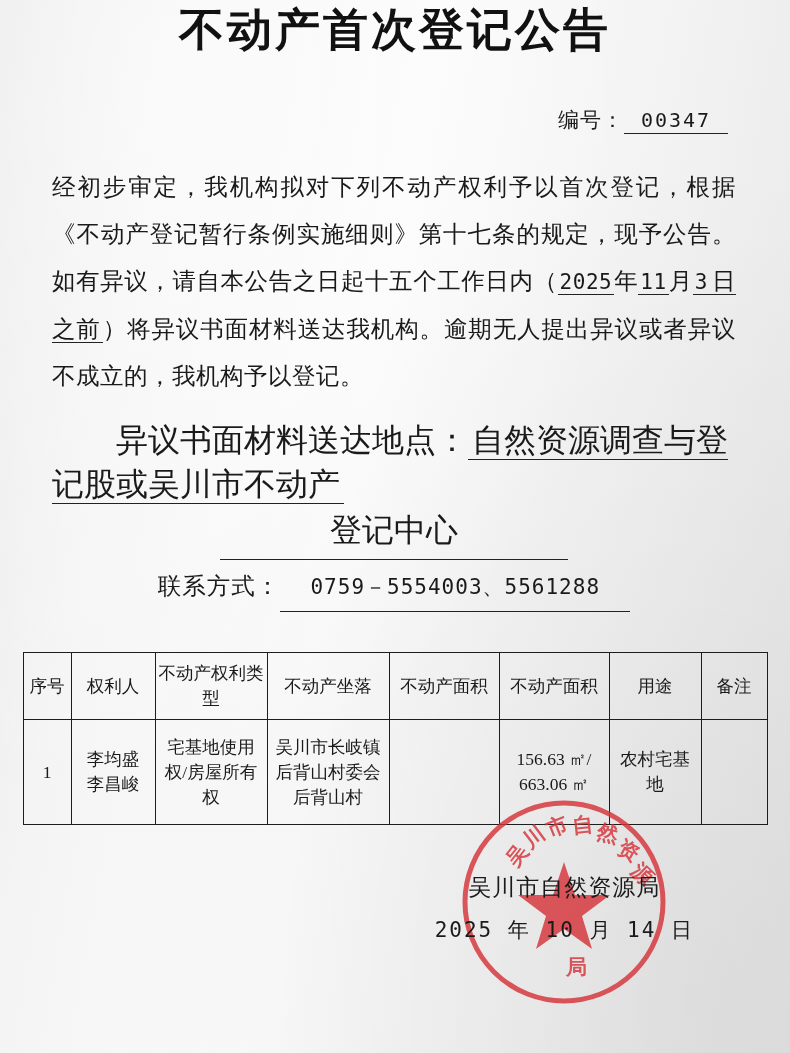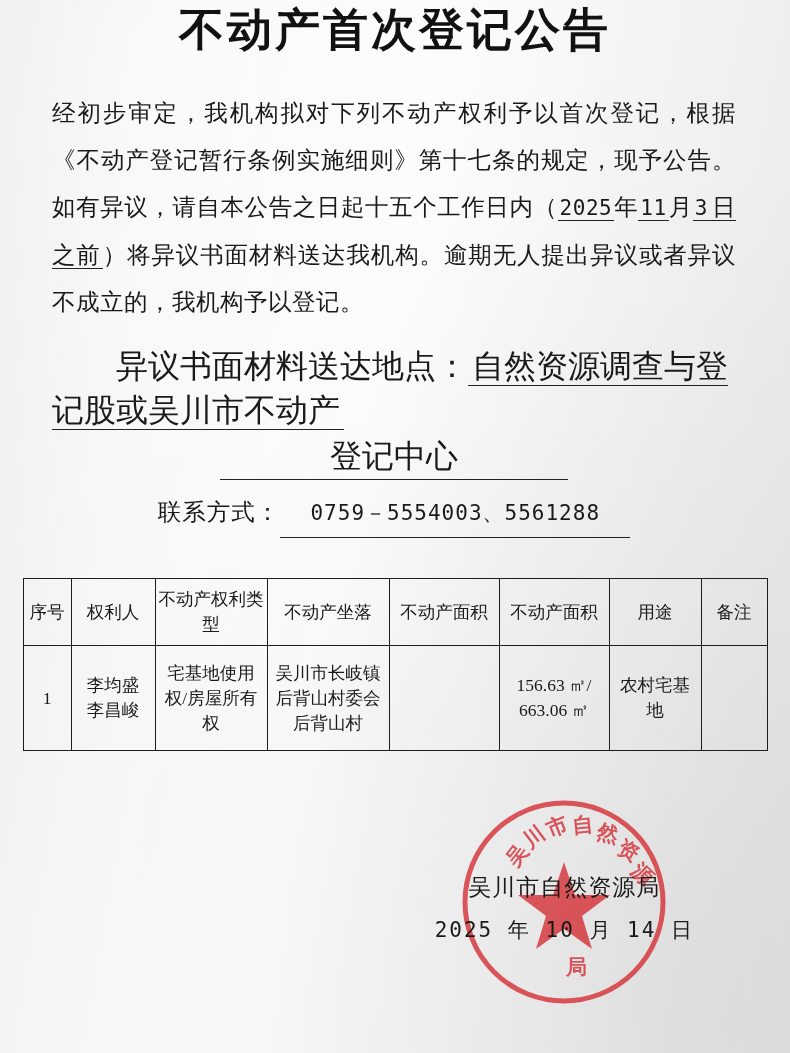--- a/index.html
+++ b/index.html
@@ -90,21 +90,21 @@
   .addr-value {
     border-bottom: 1.4px solid #222;
     padding: 0 4px 1px 4px;
   }
   .addr-second {
     text-align: center;
     margin-top: 2px;
   }
   .addr-second span {
     border-bottom: 1.4px solid #222;
-    padding: 0 110px 5px 110px;
+    padding: 0 110px 11px 110px;
   }
   .contact {
     margin: 12px 54px 0 52px;
     font-size: 23.5px;
     text-align: center;
     line-height: 44px;
   }
   .contact .label { letter-spacing: 1px; }
   .contact .value {
     display: inline-block;
@@ -165,20 +165,23 @@
 </style>
 </head>
 <body>
 
 <div class="paper"></div>
 
 <div class="sheet">
 
   <div class="title">不动产首次登记公告</div>
 
+  <div class="doc-no">
+    <span>编号：</span><span class="num">00347</span>
+  </div>
 
   <div class="body-text">
     <p class="indent2"><span>经初步审定，我机构拟对下列不动产权利予以首次登记，根据《不动产登记暂行条例实施细则》第十七条的规定，现予公告。如有异议，请自本公告之日起十五个工作日内（</span><span class="ul mono">2025</span><span>年</span><span class="ul mono">11</span><span>月</span><span class="ul mono">3</span><span class="ul">日之前</span><span>）将异议书面材料送达我机构。逾期无人提出异议或者异议不成立的，我机构予以登记。</span></p>
   </div>
 
   <div class="addr-line">
     <span class="lead">异议书面材料送达地点：</span><span class="addr-value">自然资源调查与登记股或吴川市不动产</span>
     <div class="addr-second">
       <span>登记中心</span>
     </div>

